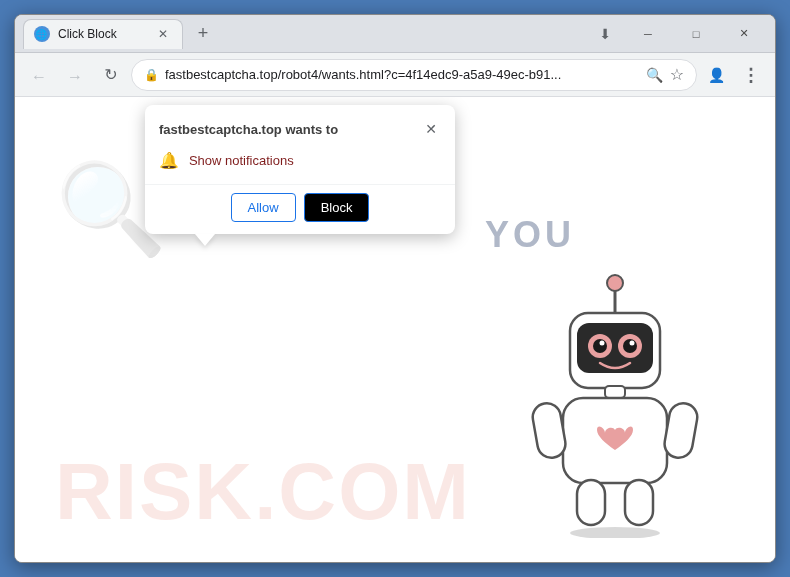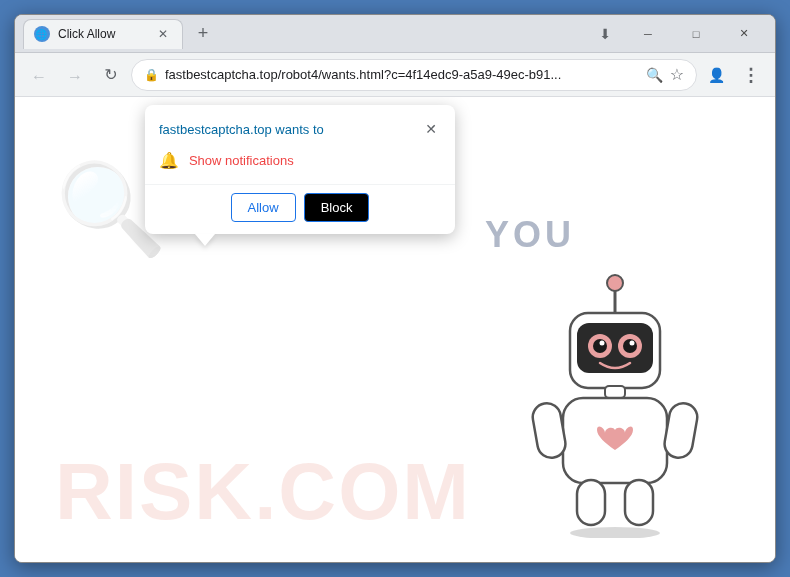--- a/index.html
+++ b/index.html
@@ -228,22 +228,22 @@
       z-index: 100;
     }
     .popup-header {
       display: flex;
       align-items: center;
       justify-content: space-between;
       padding: 14px 14px 8px 14px;
     }
     .popup-title {
       font-size: 13px;
-      color: #0369a1;
-      font-weight: 400;
+      color: #404040;
+      font-weight: 700;
     }
     .popup-close {
       width: 20px;
       height: 20px;
       display: flex;
       align-items: center;
       justify-content: center;
       font-size: 14px;
       color: #5f6368;
       cursor: pointer;
@@ -254,21 +254,21 @@
       align-items: center;
       gap: 10px;
       padding: 4px 14px 14px 14px;
     }
     .bell-icon {
       font-size: 16px;
       color: #5f6368;
     }
     .notification-text {
       font-size: 13px;
-      color: #ef4444;
+      color: #7f1d1d;
       text-align: center;
     }
     .popup-buttons {
       display: flex;
       justify-content: center;
       gap: 8px;
       padding: 8px 14px 12px 14px;
       border-top: 1px solid #f1f3f4;
     }
     .btn-allow {
@@ -304,21 +304,21 @@
   </style>
 </head>
 <body>
 
 <div class="browser-window">
 
   <div class="title-bar">
     <div class="title-bar-left">
       <div class="tab">
         <div class="tab-favicon">🌐</div>
-        <span class="tab-title">Click Allow</span>
+        <span class="tab-title">Click Block</span>
         <div class="tab-close">✕</div>
       </div>
       <div class="new-tab-btn">+</div>
     </div>
 
     <div class="nav-btn" style="font-size:14px;">⬇</div>
     <div class="title-bar-controls">
       <div class="win-btn">─</div>
       <div class="win-btn">□</div>
       <div class="win-btn close">✕</div>

